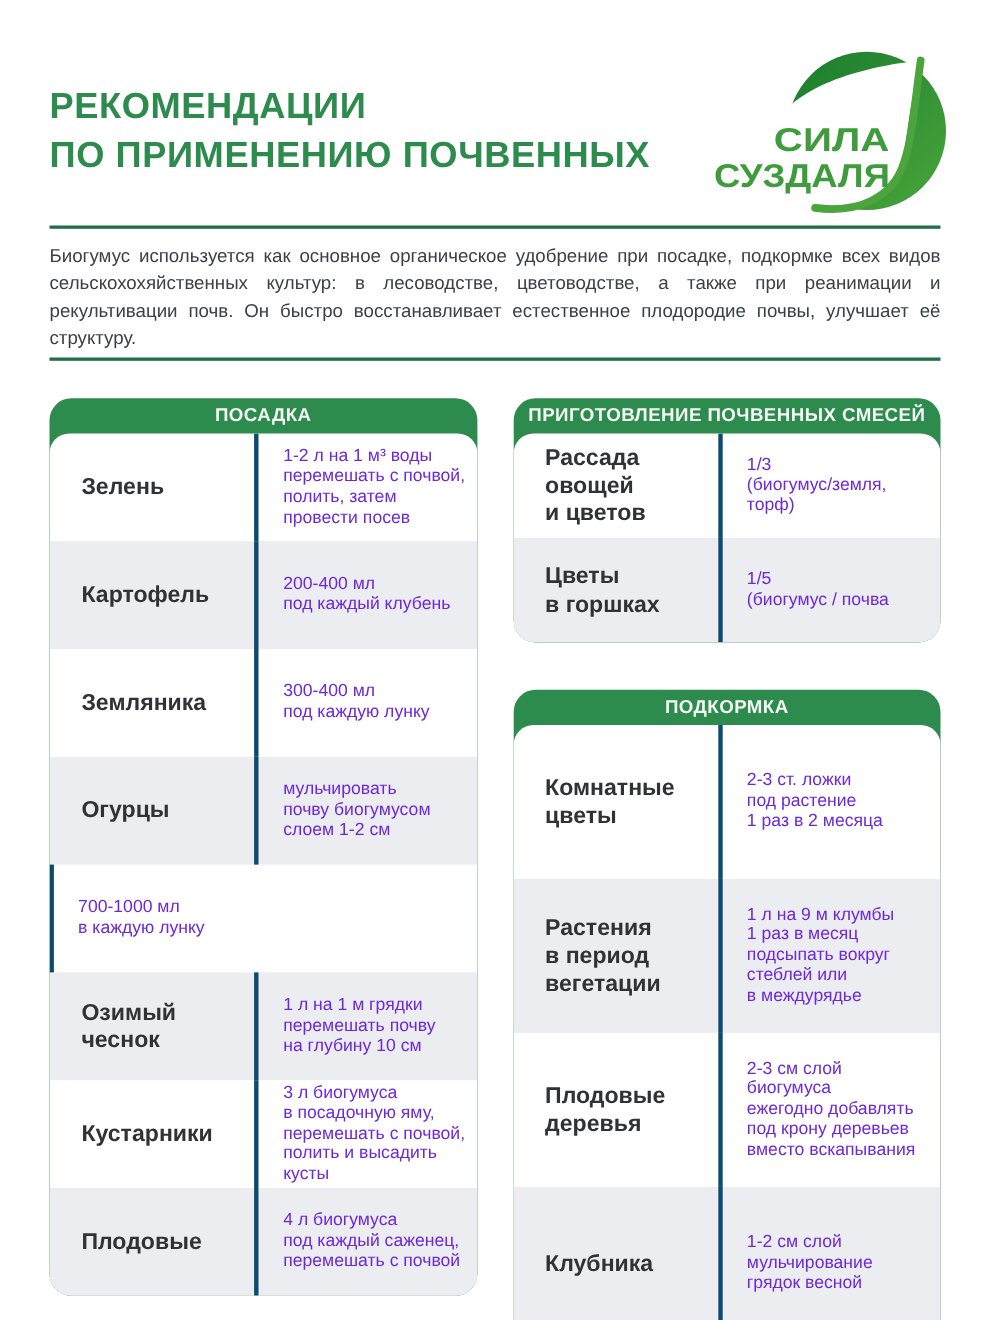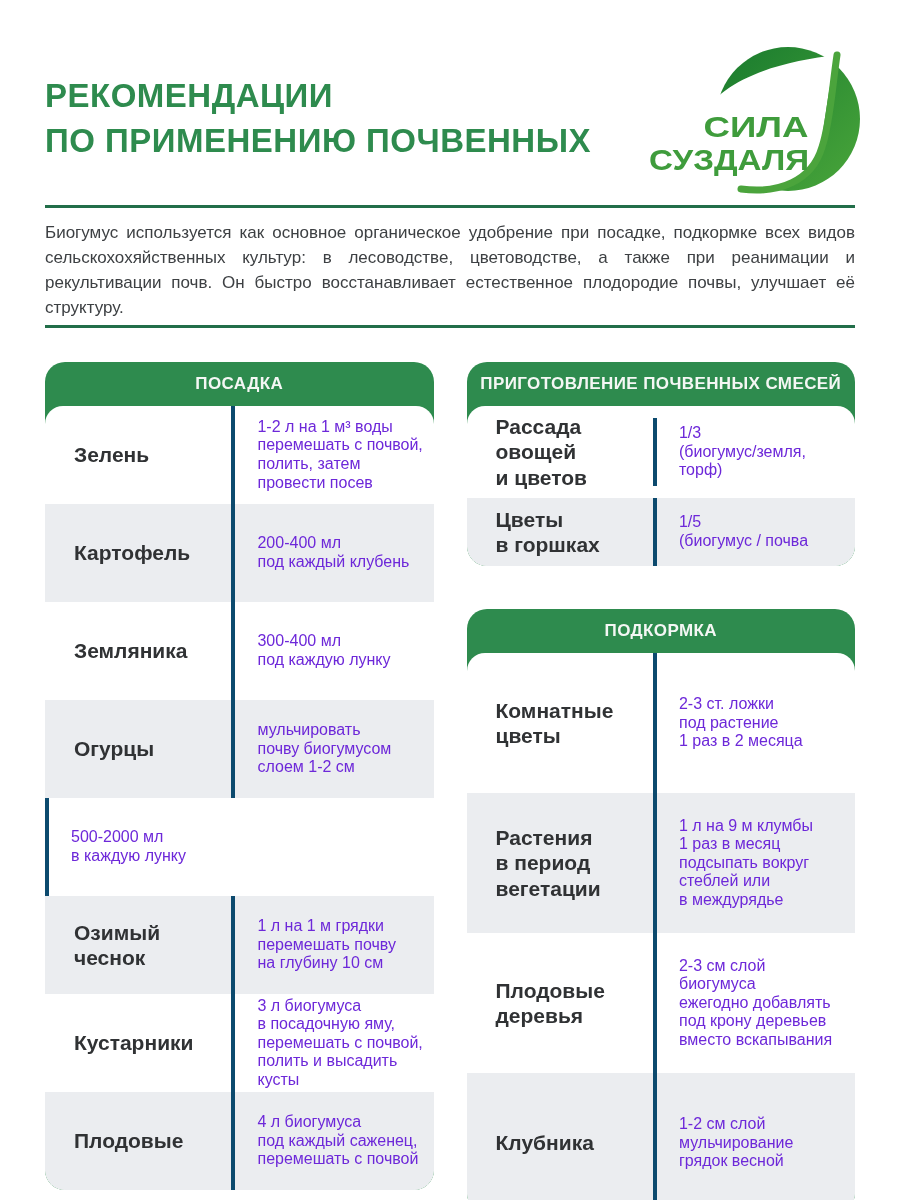--- a/index.html
+++ b/index.html
@@ -14,28 +14,28 @@
   .green-rule{border:none;border-top:3px solid #226e49;margin:0;}
 
   .intro{margin:12px 0 5px 0;font-size:17px;line-height:25px;text-align:justify;color:#3d4043;}
 
   
   .tables-grid{display:flex;gap:33px;margin-top:34px;}
   .col{flex:1;min-width:0;display:flex;flex-direction:column;}
   .col-gap{height:43px;}
 
   .gtable{border-radius:20px;background:#2e8b4e;overflow:hidden;}
-  .thead{height:44px;display:flex;align-items:center;justify-content:center;
+  .thead{height:32px;display:flex;align-items:center;justify-content:center;
          color:#f4f7f4;font-weight:700;font-size:17px;letter-spacing:.4px;}
   .tbody{background:#ffffff;border-radius:18px 18px 20px 20px;overflow:hidden;}
 
   .t-row{display:flex;}
   .t-row:nth-child(even){background:#ebedf0;}
   .posadka   .t-row{height:98px;}
-  .smesi     .t-row{height:68px;margin-top:12px;}
+  .smesi     .t-row{height:95px;}
   .podkormka .t-row{height:140px;}
 
   .c-name{width:48%;box-sizing:border-box;display:flex;align-items:center;
           padding:4px 6px 4px 29px;font-weight:700;font-size:21px;line-height:1.2;
           color:#303234;white-space:pre-line;}
   .c-val{width:52%;box-sizing:border-box;border-left:4px solid #0c4a6e;display:flex;align-items:center;
          padding:6px 10px 6px 22px;font-size:16px;line-height:1.16;color:#6d28d9;white-space:pre-line;}
 </style>
 </head>
 <body>
@@ -94,21 +94,21 @@
             <div class="c-val">300-400 мл
 под каждую лунку</div>
           </div>
           <div class="t-row">
             <div class="c-name">Огурцы</div>
             <div class="c-val">мульчировать
 почву биогумусом
 слоем 1-2 см</div>
           </div>
           <div class="t-row">
-            <div class="c-val">500-2000 мл
+            <div class="c-val">700-1000 мл
 в каждую лунку</div>
           </div>
           <div class="t-row">
             <div class="c-name">Озимый
 чеснок</div>
             <div class="c-val">1 л на 1 м грядки
 перемешать почву
 на глубину 10 см</div>
           </div>
           <div class="t-row">

